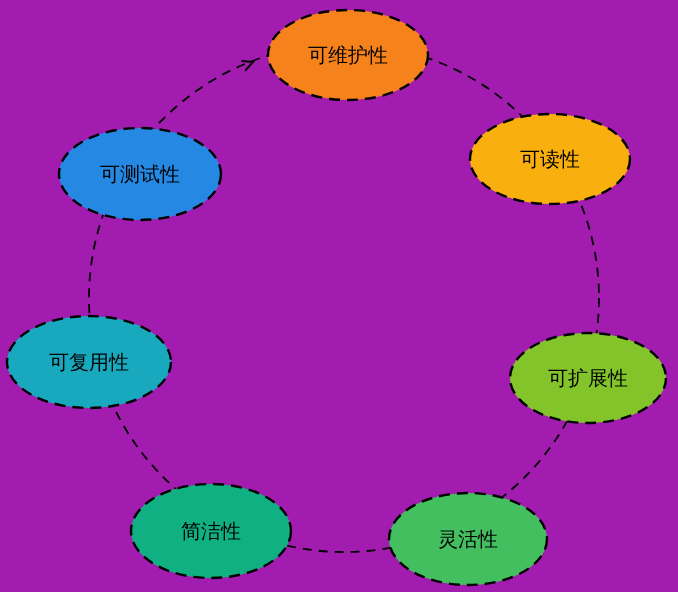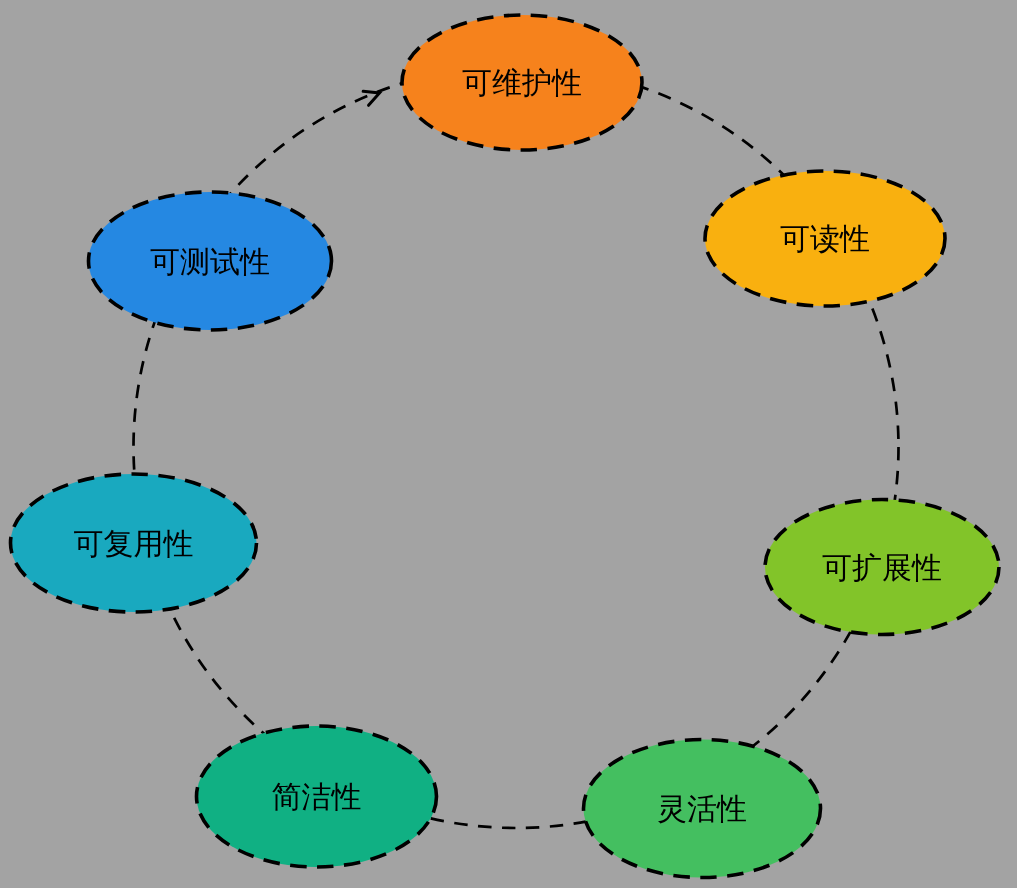--- a/index.html
+++ b/index.html
@@ -4,21 +4,21 @@
 <style>
   html, body {
     margin: 0;
     padding: 0;
     background: #ffffff;
   }
   .stage {
     width: 678px;
     height: 592px;
     position: relative;
-    background: #a3a3a3;
+    background: #a21caf;
     overflow: hidden;
   }
   svg { display: block; }
   .ring {
     fill: none;
     stroke: #000000;
     stroke-width: 1.8;
     stroke-dasharray: 9 7;
   }
   .arrowhead {

